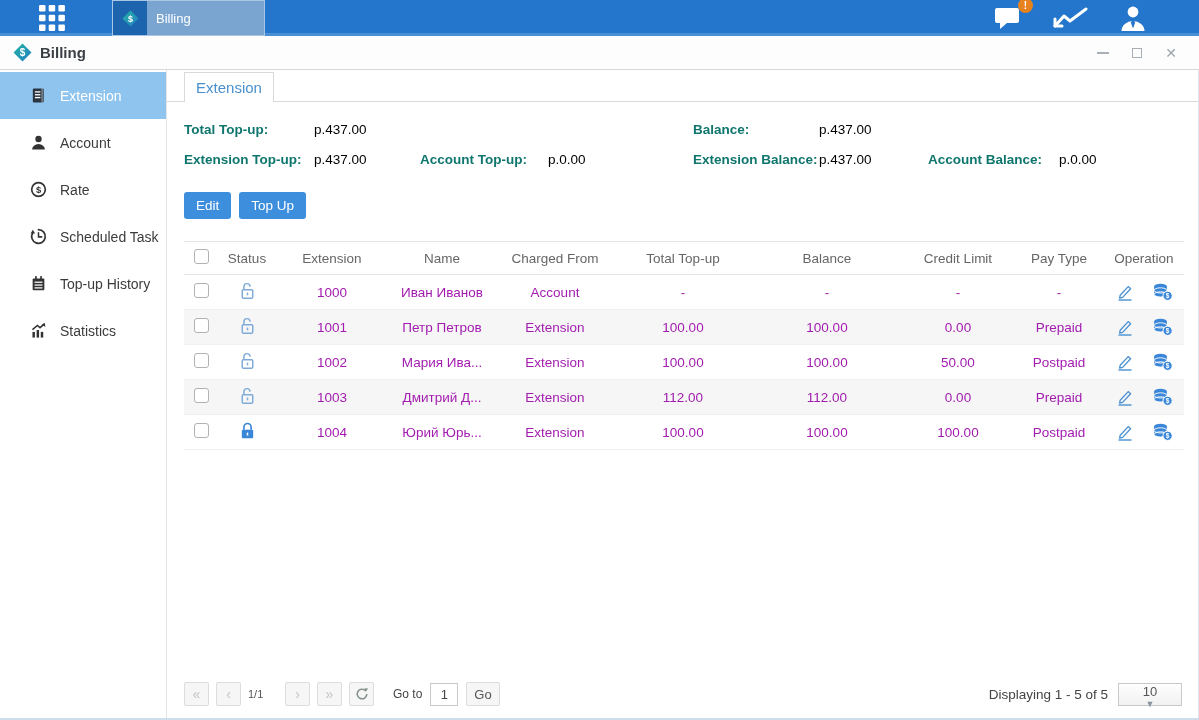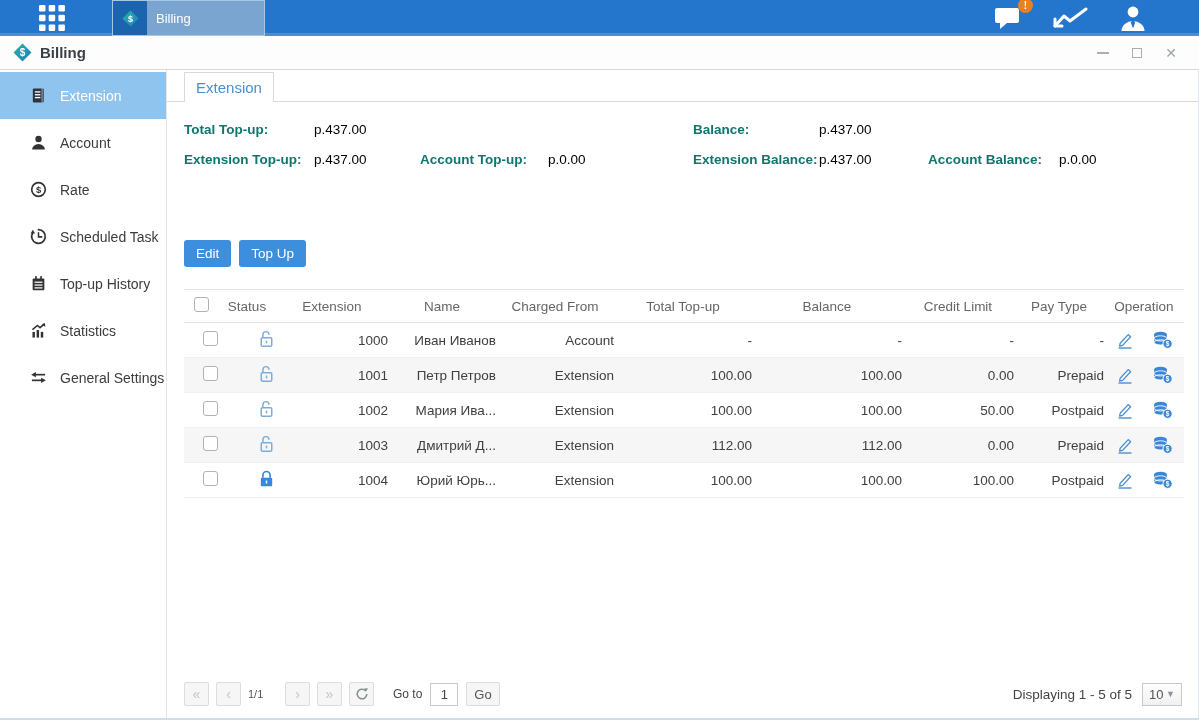--- a/index.html
+++ b/index.html
@@ -49,51 +49,51 @@
   .summary { padding:20px 14px 0 17px; display:grid; grid-template-columns:509px 1fr; font-size:13.5px; }
   .sum-half { display:grid; row-gap:15px; align-content:start; }
   .sum-left  { grid-template-columns:130px 106px 128px auto; }
   .sum-right { grid-template-columns:126px 109px 131px auto; }
   .sum-label { font-weight:bold; color:#0f766e; }
   .sum-value { color:#000000; }
 
   
   .toolbar { padding:25px 0 0 17px; display:flex; gap:8px; }
   .btn { background:#3e8ede; color:#fff; border:none; border-radius:3px; font-size:13.5px;
-         font-family:"Liberation Sans",sans-serif; padding:6px 12px; height:27px; cursor:pointer;margin-top:48px; }
+         font-family:"Liberation Sans",sans-serif; padding:6px 12px; height:27px; cursor:pointer; }
 
   
   .table-wrap { margin:22px 14px 12px 17px; }
   table { width:1000px; border-collapse:collapse; table-layout:fixed; }
   thead tr { height:33px; border-top:1px solid #e4e4e4; border-bottom:1px solid #e4e4e4; }
   th { font-weight:normal; color:#666; font-size:13.5px; text-align:center; }
   tbody tr { height:35px; border-bottom:1px solid #f0f0f0; }
   tbody tr:nth-child(even) { background:#f6f6f7; }
-  td { text-align:right; color:#404040; font-size:13.5px; overflow:hidden; white-space:nowrap; }
+  td { text-align:center; color:#a21caf; font-size:13.5px; overflow:hidden; white-space:nowrap; }
   .checkbox { width:15px; height:15px; border:1px solid #b2b2b2; border-radius:3px; background:#fff;
               display:inline-block; cursor:pointer; }
   .op-icons { display:flex; align-items:center; justify-content:center; gap:18px; }
   .op-icons svg { cursor:pointer; }
 
   
   .footer { position:absolute; left:0; right:0; bottom:6px; height:36px; padding:0 16px 0 17px;
             display:flex; align-items:center; }
   .pg-btn { width:25px; height:24px; background:#f6f6f6; border:1px solid #dcdcdc; border-radius:2px;
             margin-right:7px; display:flex; align-items:center; justify-content:center;
             color:#c3c3c3; font-size:14px; cursor:pointer; }
   .pg-indicator { width:30px; text-align:left; color:#555; font-size:11px; margin-right:7px; }
   .goto-label { margin:0 8px 0 12px; color:#444; font-size:12px; }
   .goto-input { width:28px; height:23px; border:1px solid #c9c9c9; text-align:center; font-size:13px; color:#444;
                 font-family:"Liberation Sans",sans-serif; }
   .go-btn { margin-left:8px; height:24px; padding:0 7px; background:#f6f6f6; border:1px solid #dcdcdc;
             border-radius:2px; color:#555; font-size:13px; font-family:"Liberation Sans",sans-serif; cursor:pointer; }
   .footer-right { margin-left:auto; display:flex; align-items:center; gap:10px; }
   .displaying { color:#444; font-size:13.5px; }
-  .page-size { width:40px; height:23px; border:1px solid #c9c9c9; background:linear-gradient(#fefefe,#f1f1f1);
-               display:flex; align-items:center; padding:0 6px; cursor:pointer; }
+  .page-size { width:64px; height:23px; border:1px solid #c9c9c9; background:linear-gradient(#fefefe,#f1f1f1);
+               display:flex; align-items:center; padding:0 6px; cursor:pointer;flex-direction:column; }
   .page-size .val { color:#555; font-size:13px; flex:1; }
   .page-size .caret { color:#8a949e; font-size:9px; }
 
   .bottom-edge { height:2px; background:#cdddeb; }
 </style>
 </head>
 <body>
 
 <div class="taskbar">
   <div class="appgrid">
@@ -219,29 +219,20 @@
     </div>
     <div class="side-item">
       <svg width="17" height="17" viewBox="0 0 18 18">
         <rect x="2.6" y="10.5" width="2.6" height="6" fill="#333"></rect>
         <rect x="7" y="8.5" width="2.6" height="8" fill="#333"></rect>
         <rect x="11.4" y="10.5" width="2.6" height="6" fill="#333"></rect>
         <polyline points="2.6,8 7.8,3.6 10.6,6 15,2.2" fill="none" stroke="#333" stroke-width="1.6"></polyline>
         <polygon points="15.8,1 16.2,5.2 12.6,2.6" fill="#333"></polygon>
       </svg>
       <span>Statistics</span>
-    </div>
-    <div class="side-item">
-      <svg width="17" height="17" viewBox="0 0 18 18">
-        <line x1="5" y1="6" x2="16" y2="6" stroke="#333" stroke-width="1.8"></line>
-        <polygon points="1.2,6 6.2,3.2 6.2,8.8" fill="#333"></polygon>
-        <line x1="2" y1="12" x2="13" y2="12" stroke="#333" stroke-width="1.8"></line>
-        <polygon points="16.8,12 11.8,9.2 11.8,14.8" fill="#333"></polygon>
-      </svg>
-      <span>General Settings</span>
     </div>
   </div>
 
   <div class="main">
     <div class="tabstrip">
       <div class="tab">Extension</div>
     </div>
 
     <div class="summary">
       <div class="sum-half sum-left">

